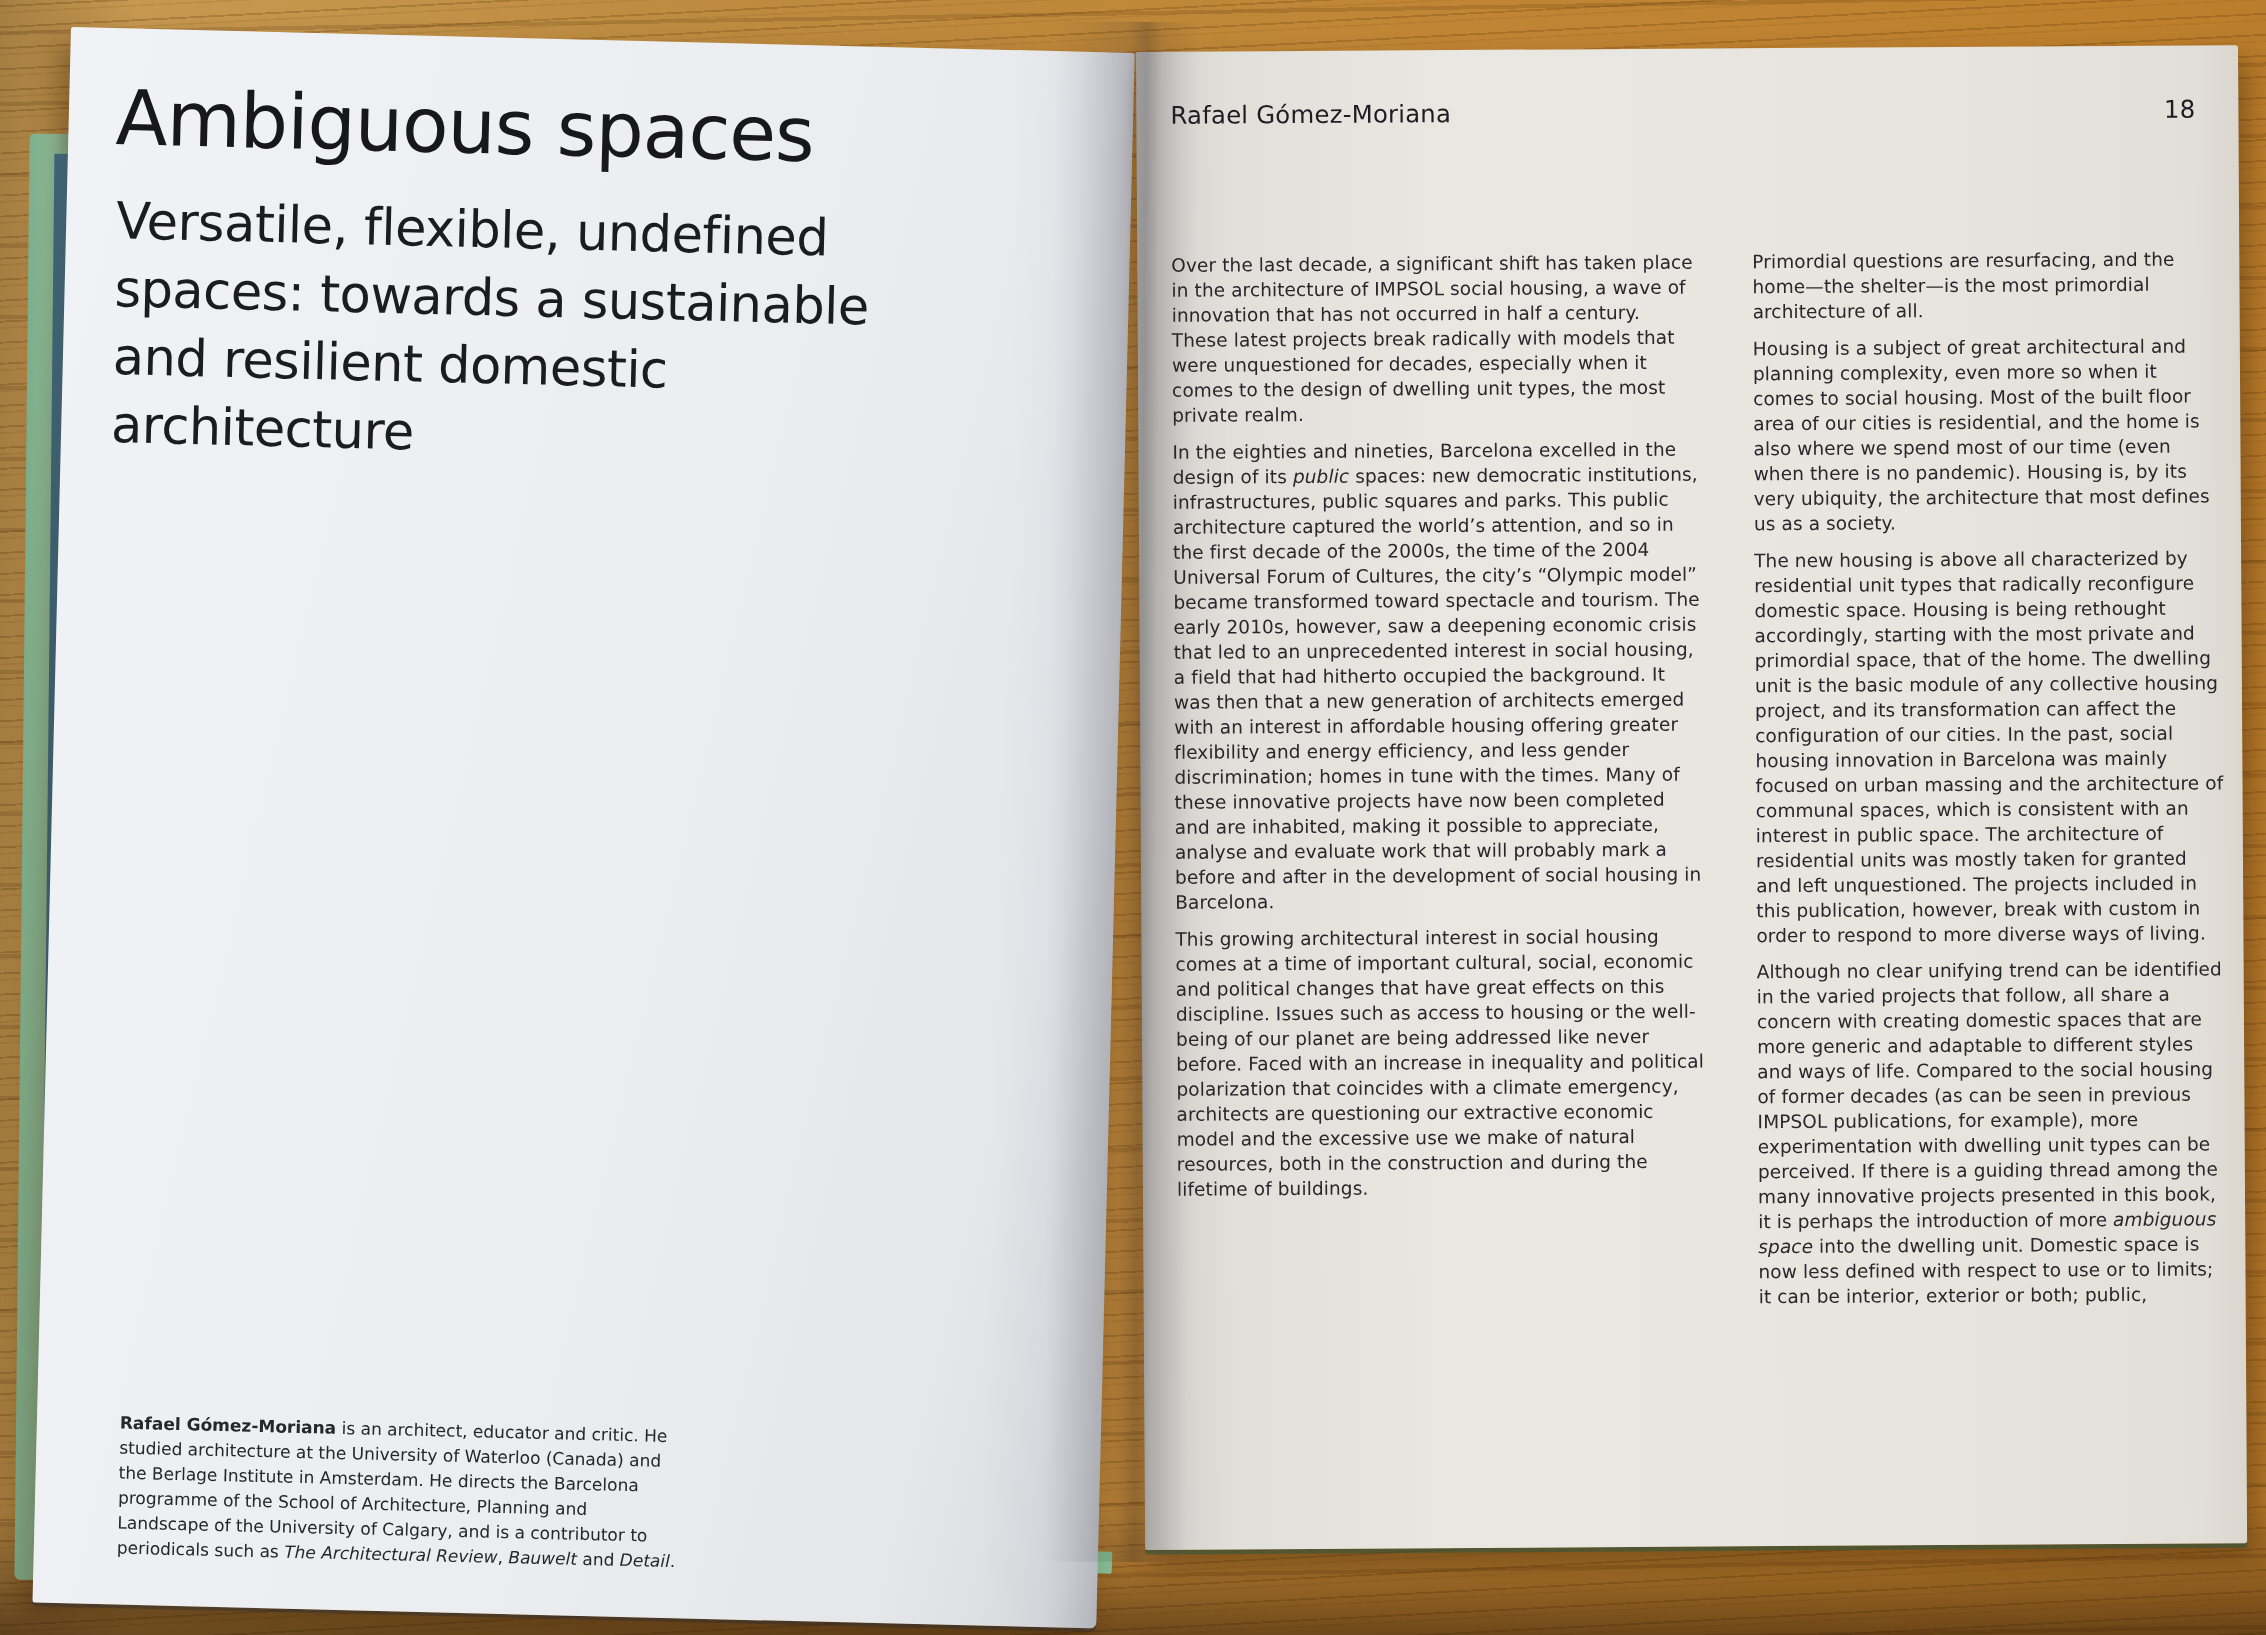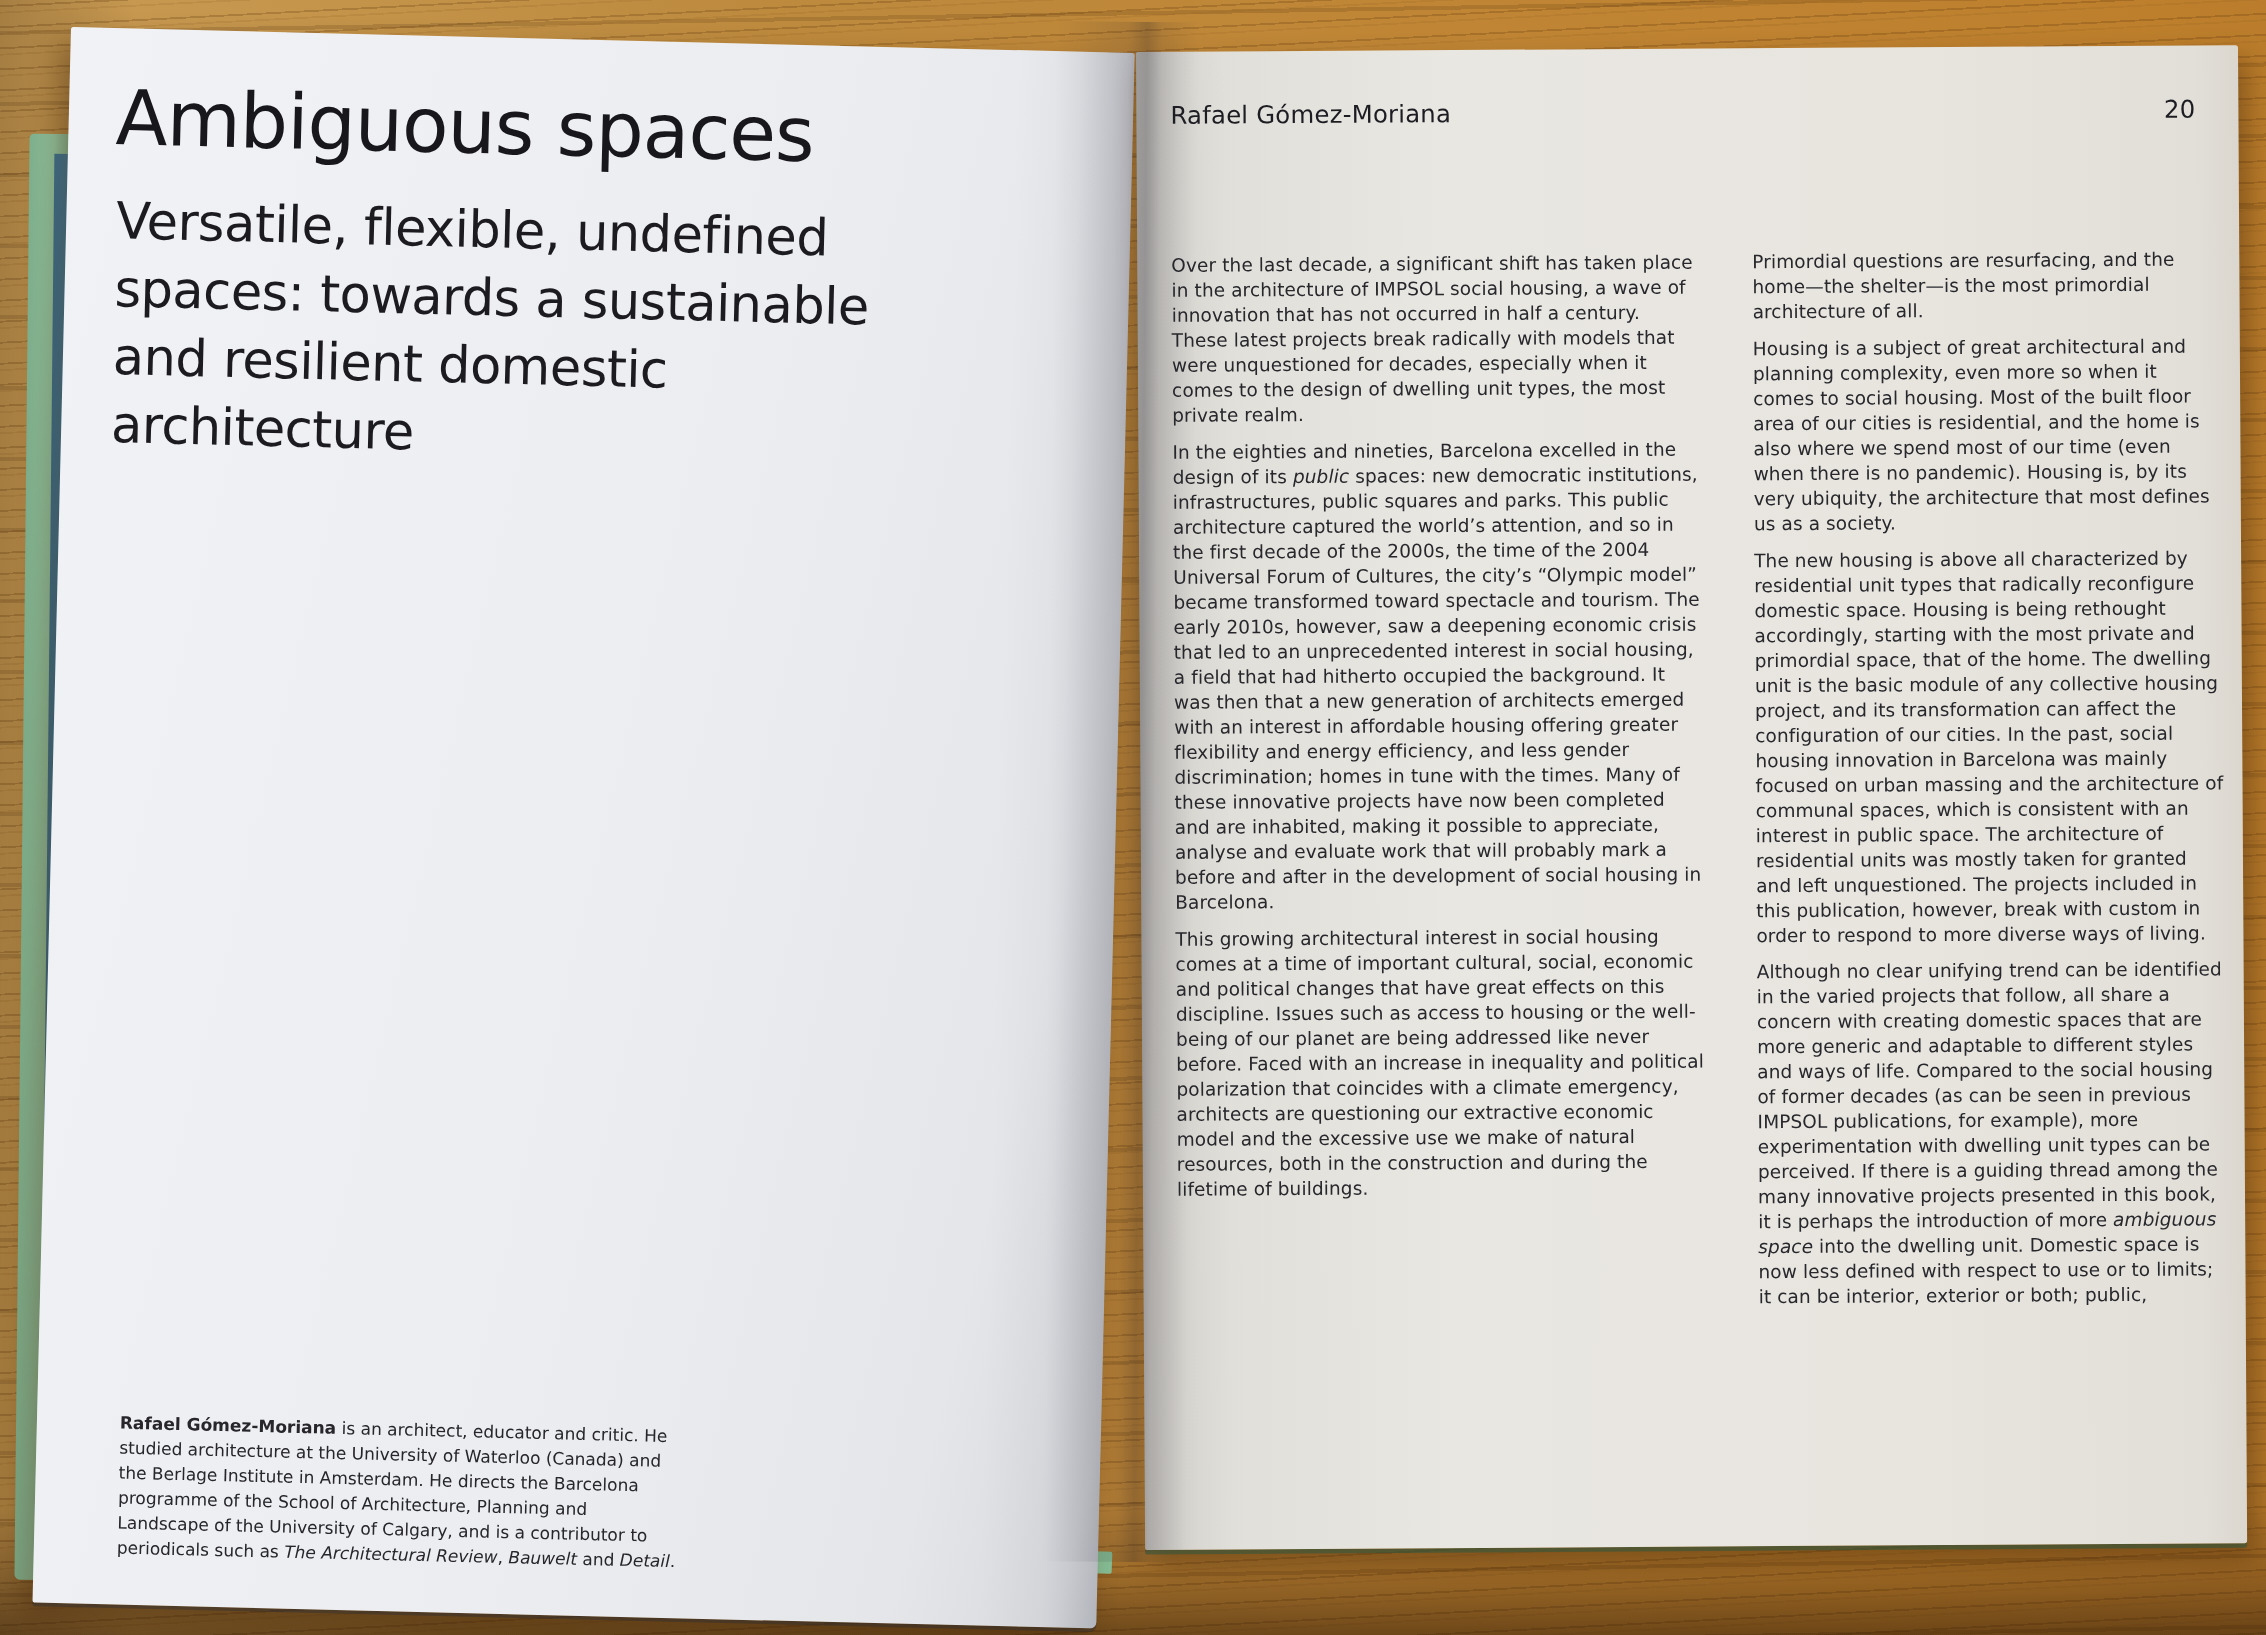--- a/index.html
+++ b/index.html
@@ -127,21 +127,21 @@
       <div>spaces: towards a sustainable</div>
       <div>and resilient domestic</div>
       <div>architecture</div>
     </div>
     <p class="bio"><span class="b">Rafael Gómez-Moriana</span><span> is an architect, educator and critic. He studied architecture at the University of Waterloo (Canada) and the Berlage Institute in Amsterdam. He directs the Barcelona programme of the School of Architecture, Planning and Landscape of the University of Calgary, and is a contributor to periodicals such as </span><span class="i">The Architectural Review</span><span>, </span><span class="i">Bauwelt</span><span> and </span><span class="i">Detail</span><span>.</span></p>
   </div>
 
   <div class="page page-right">
     <div class="rp-header">
       <div class="author">Rafael Gómez-Moriana</div>
-      <div class="pagenum">20</div>
+      <div class="pagenum">18</div>
     </div>
     <div class="columns">
       <div class="col col1">
         <p>Over the last decade, a significant shift has taken place in the architecture of IMPSOL social housing, a wave of innovation that has not occurred in half a century. These latest projects break radically with models that were unquestioned for decades, especially when it comes to the design of dwelling unit types, the most private realm.</p>
         <p><span>In the eighties and nineties, Barcelona excelled in the design of its </span><span class="i">public</span><span> spaces: new democratic institutions, infrastructures, public squares and parks. This public architecture captured the world’s attention, and so in the first decade of the 2000s, the time of the 2004 Universal Forum of Cultures, the city’s “Olympic model” became transformed toward spectacle and tourism. The early 2010s, however, saw a deepening economic crisis that led to an unprecedented interest in social housing, a field that had hitherto occupied the background. It was then that a new generation of architects emerged with an interest in affordable housing offering greater flexibility and energy efficiency, and less gender discrimination; homes in tune with the times. Many of these innovative projects have now been completed and are inhabited, making it possible to appreciate, analyse and evaluate work that will probably mark a before and after in the development of social housing in Barcelona.</span></p>
         <p>This growing architectural interest in social housing comes at a time of important cultural, social, economic and political changes that have great effects on this discipline. Issues such as access to housing or the well-being of our planet are being addressed like never before. Faced with an increase in inequality and political polarization that coincides with a climate emergency, architects are questioning our extractive economic model and the excessive use we make of natural resources, both in the construction and during the lifetime of buildings.</p>
       </div>
       <div class="col col2">
         <p>Primordial questions are resurfacing, and the home—the shelter—is the most primordial architecture of all.</p>
         <p>Housing is a subject of great architectural and planning complexity, even more so when it comes to social housing. Most of the built floor area of our cities is residential, and the home is also where we spend most of our time (even when there is no pandemic). Housing is, by its very ubiquity, the architecture that most defines us as a society.</p>

